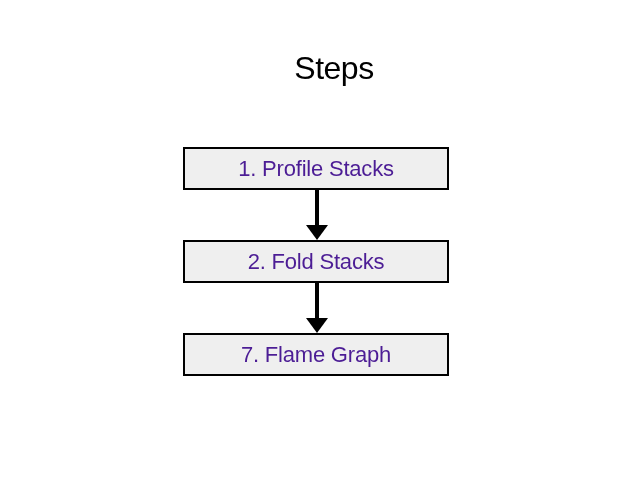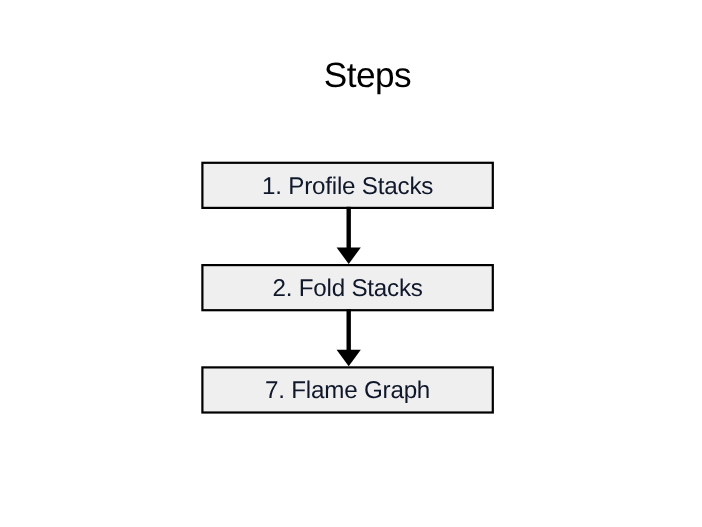--- a/index.html
+++ b/index.html
@@ -35,21 +35,21 @@
     width: 266px;
     height: 43px;
     box-sizing: border-box;
     border: 2px solid #000000;
     background: #efefef;
     display: flex;
     align-items: center;
     justify-content: center;
     font-size: 22px;
     letter-spacing: -0.2px;
-    color: #0f172a;
+    color: #4c1d95;
   }
   .box-1 { top: 147px; }
   .box-2 { top: 240px; }
   .box-3 { top: 333px; }
   .arrow {
     position: absolute;
     left: 0;
     top: 0;
     width: 0;
     height: 0;

